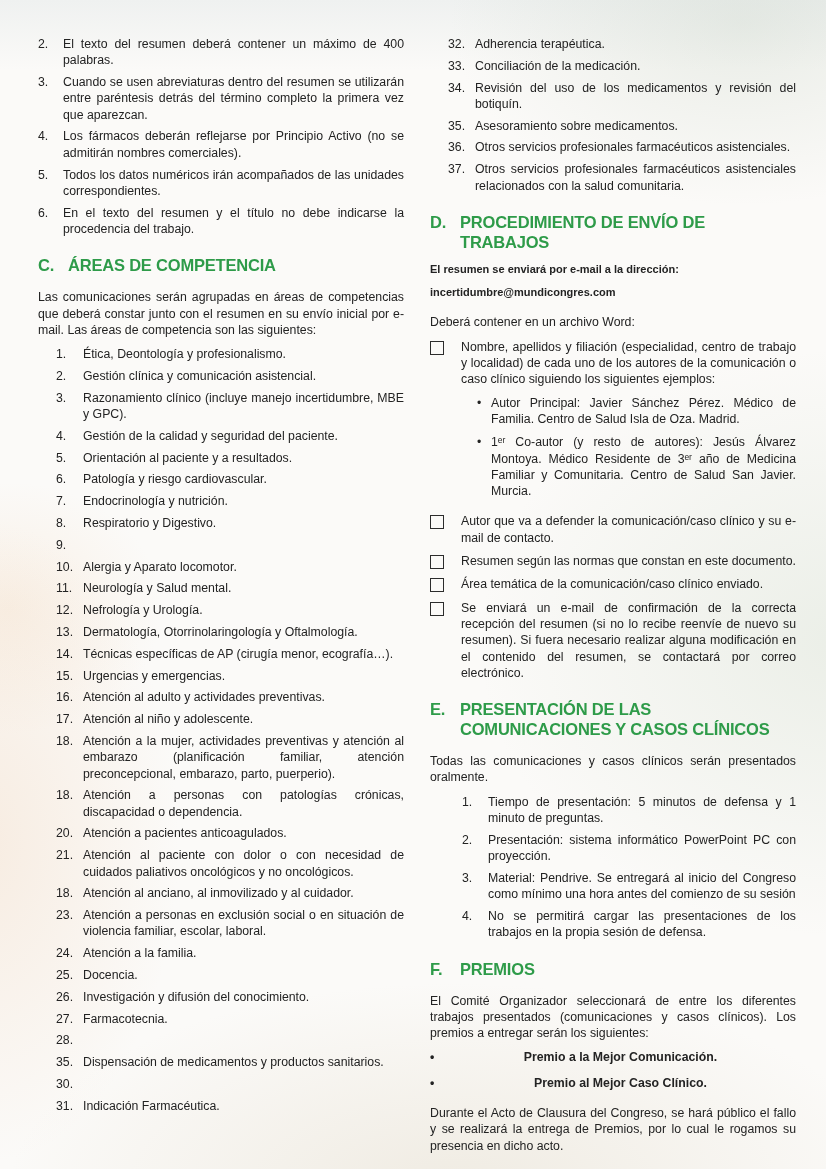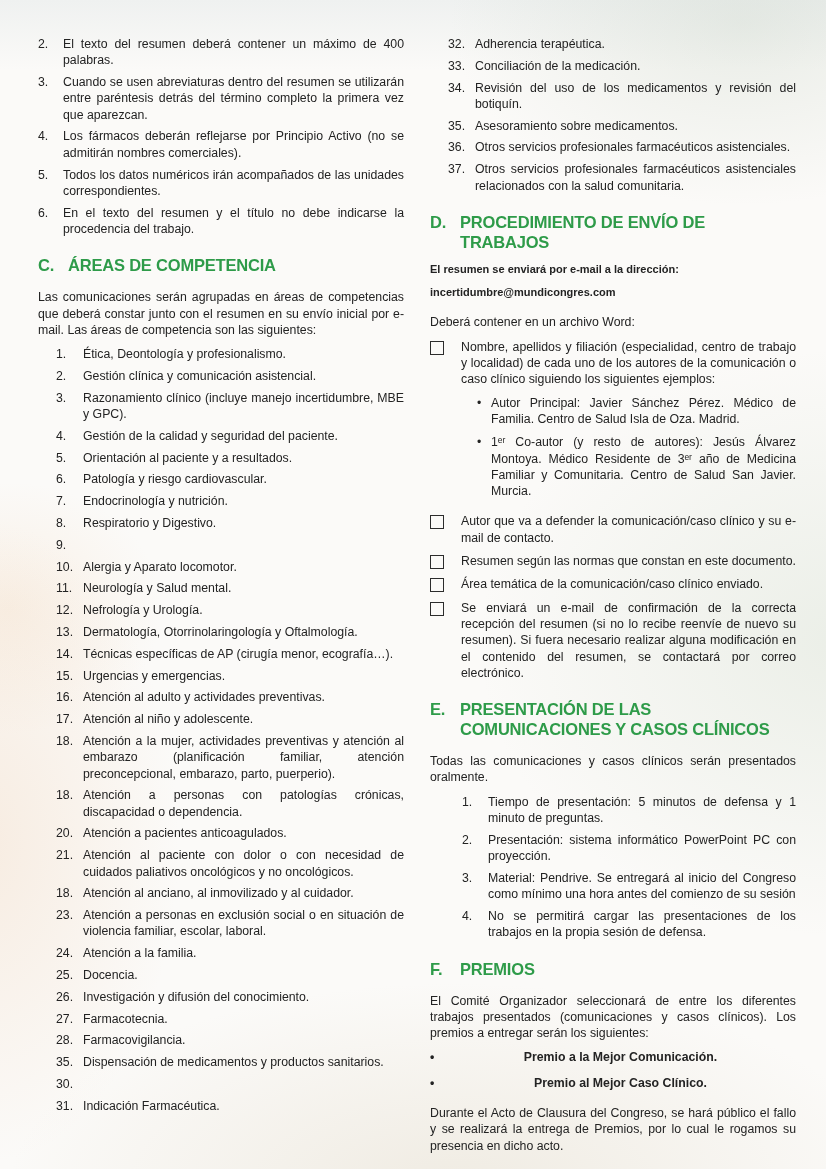--- a/index.html
+++ b/index.html
@@ -243,21 +243,20 @@
           <span class="txt">Investigación y difusión del conocimiento.</span>
         </div>
 
         <div class="li">
           <span class="num">27.</span>
           <span class="txt">Farmacotecnia.</span>
         </div>
 
         <div class="li">
           <span class="num">28.</span>
-          <span class="txt">Farmacovigilancia.</span>
         </div>
 
         <div class="li">
           <span class="num">35.</span>
           <span class="txt">Dispensación de medicamentos y productos sanitarios.</span>
         </div>
 
         <div class="li">
           <span class="num">30.</span>
         </div>

